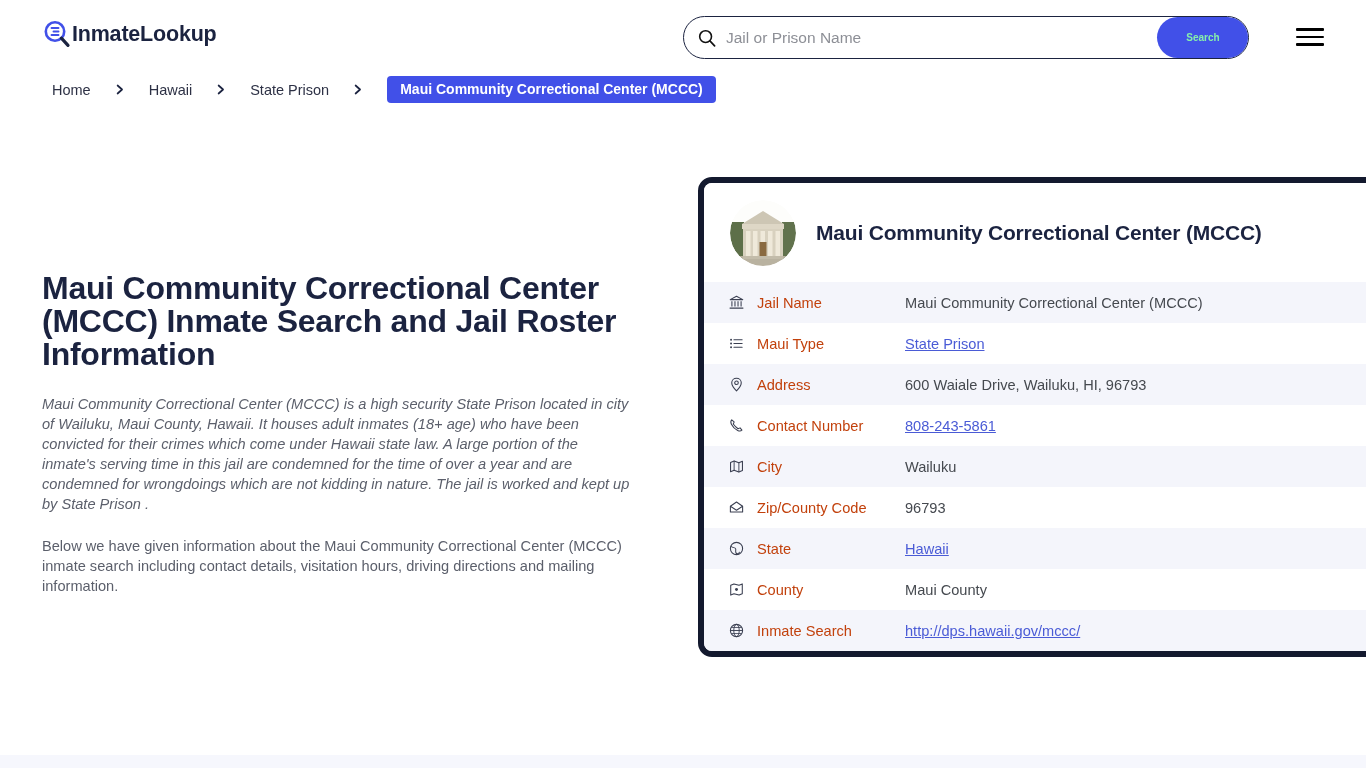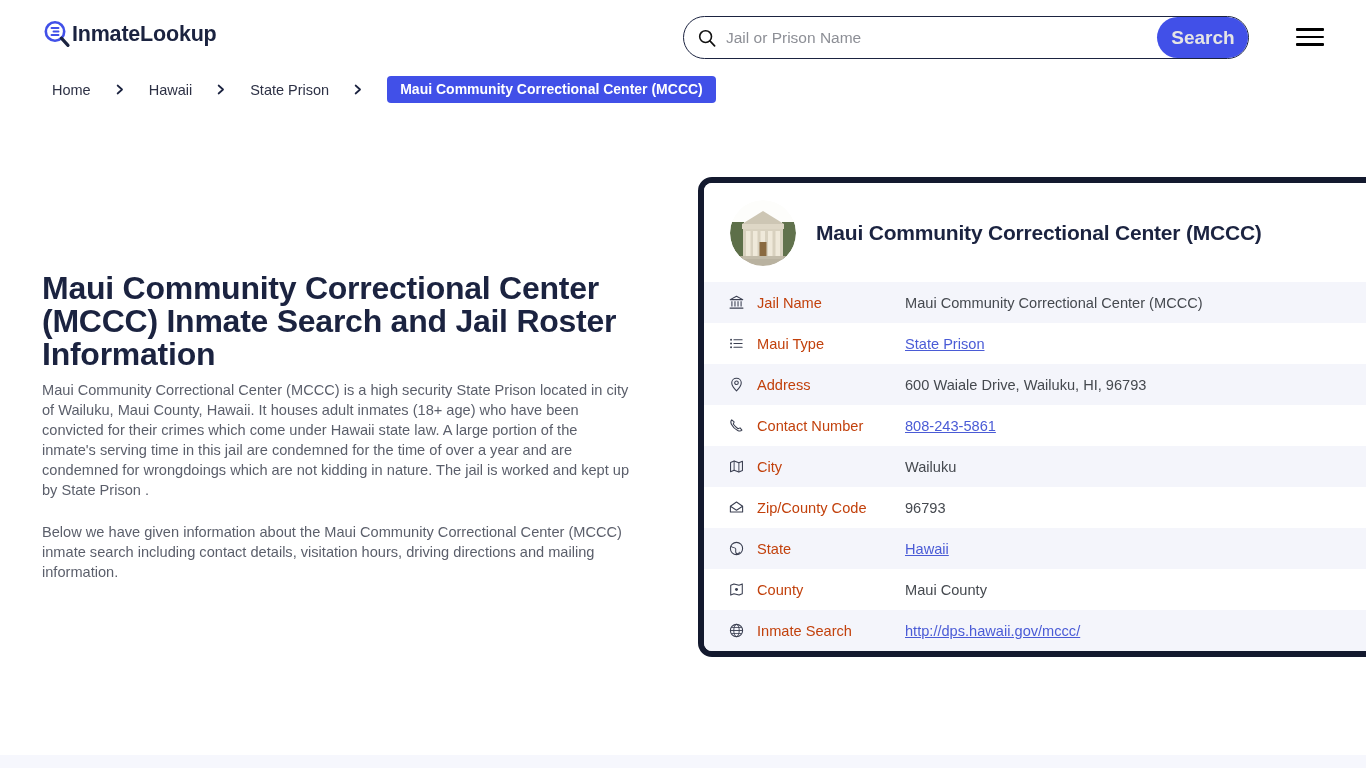--- a/index.html
+++ b/index.html
@@ -67,23 +67,23 @@
     padding: 0 8px 0 10px;
     height: 100%;
   }
   .search-input::placeholder { color: #8d8f96; opacity: 1; }
   .search-btn {
     flex: 0 0 auto;
     width: 92px;
     height: 100%;
     border: none;
     background: #4150e8;
-    color: #e5e5e5;
+    color: #86efac;
     font-family: "Liberation Sans", sans-serif;
-    font-size: 19px;
+    font-size: 10px;
     font-weight: 700;
     cursor: pointer;
     border-radius: 22px 22px 22px 22px;
     margin-right: -1px;
   }
 
   .hamburger {
     position: absolute;
     right: 42px; top: 26px;
     width: 28px; height: 22px;
@@ -145,21 +145,21 @@
     font-weight: 700;
     color: #1b2340;
     letter-spacing: -0.25px;
   }
   .body-p {
     margin: 0;
     font-size: 14.6px;
     line-height: 20px;
     color: #5b5f6b;
   }
-  .p1 { margin-top: 9px; width: 592px; }
+  .p1 { margin-top: 23px; width: 592px; font-style: italic; }
   .p2 { margin-top: 22px; width: 596px; }
 
   
   .info-card {
     position: absolute;
     left: 698px; top: 177px;
     width: 760px;               
     border: 6px solid #13192e;
     border-radius: 14px;
     background: #ffffff;

